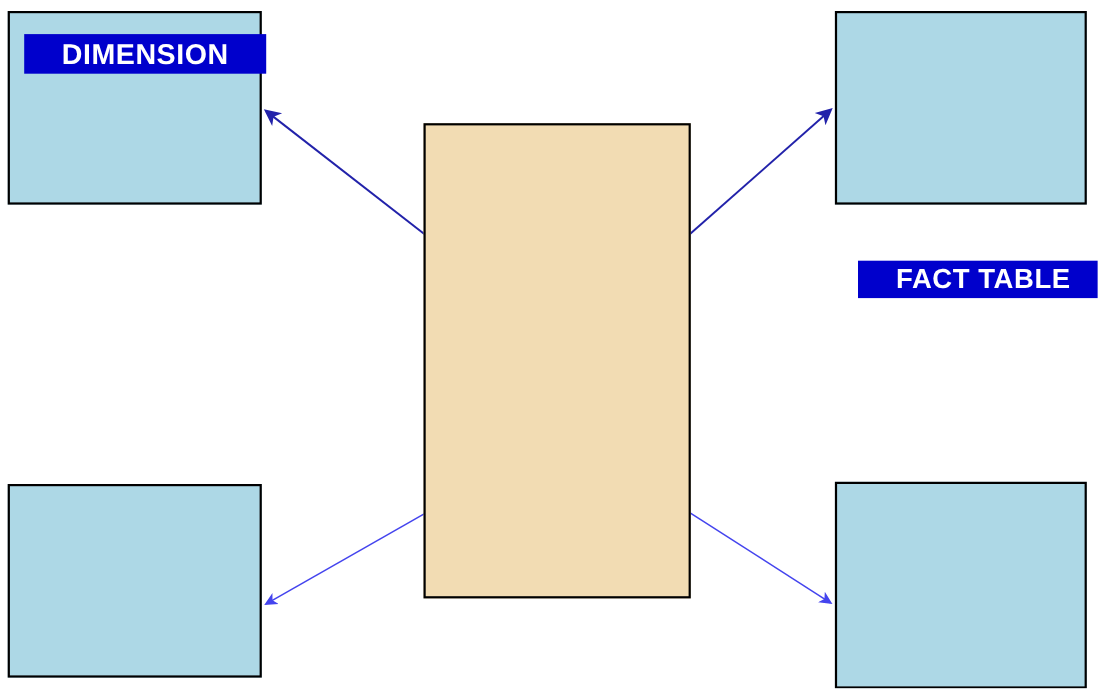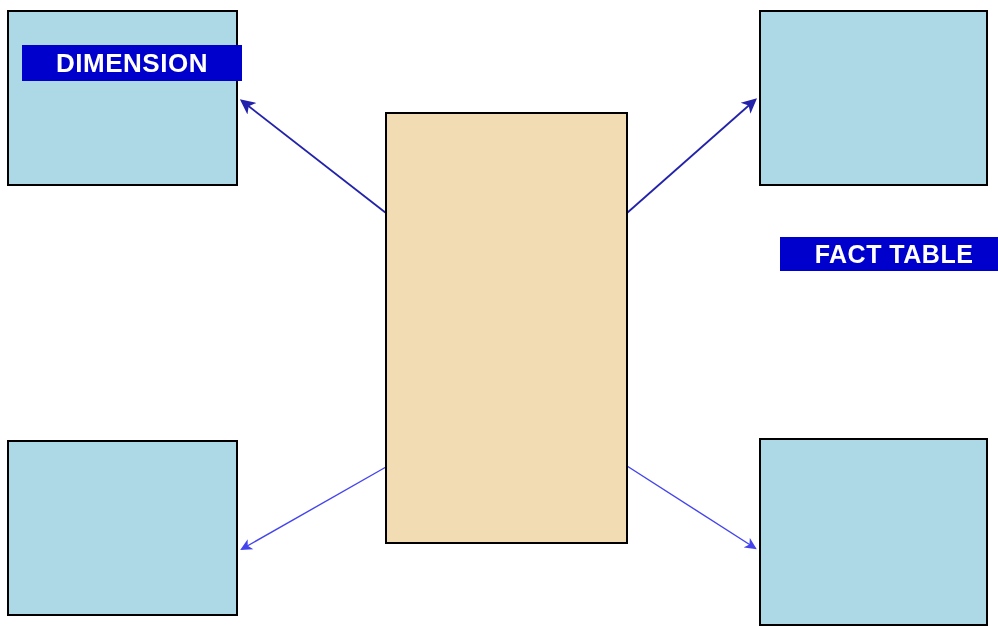--- a/index.html
+++ b/index.html
@@ -49,21 +49,21 @@
     bottom: 0;
   }
 
   
   #dim-top-left    { left: 7px;   top: 10px;  width: 231px; height: 176px; }
   #dim-top-right   { left: 759px; top: 10px;  width: 229px; height: 176px; }
   #dim-bottom-left { left: 7px;   top: 440px; width: 231px; height: 176px; }
   #dim-bottom-right{ left: 759px; top: 438px; width: 229px; height: 188px; }
   #fact-center     { left: 385px; top: 112px; width: 243px; height: 432px; }
 
-  #hdr-top-left    { left: 13px;  top: 33px;  width: 220px; height: 36px; font-size: 26px; }
+  #hdr-top-left    { left: 13px;  top: 19px;  width: 220px; height: 36px; font-size: 26px; }
   #hdr-fact        { left: 393px; top: 123px; width: 228px; height: 34px; font-size: 25px; }
 
   
   #relationships {
     position: absolute;
     left: 0;
     top: 0;
     width: 998px;
     height: 626px;
     pointer-events: none;

